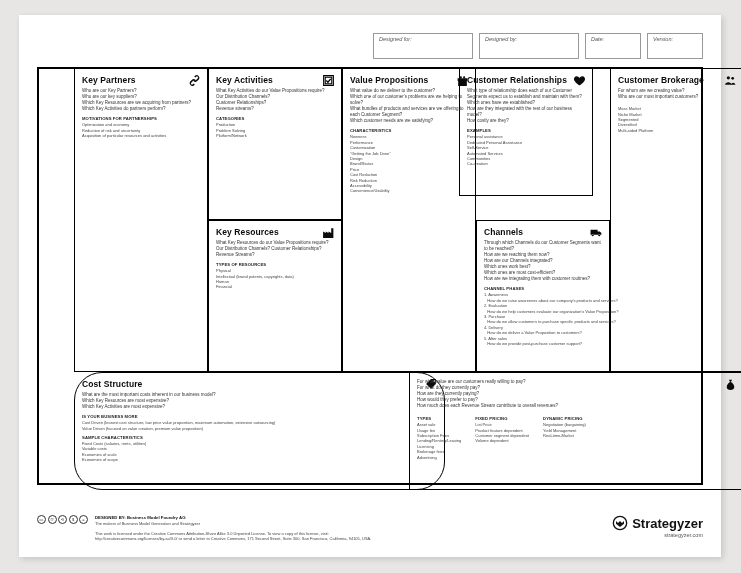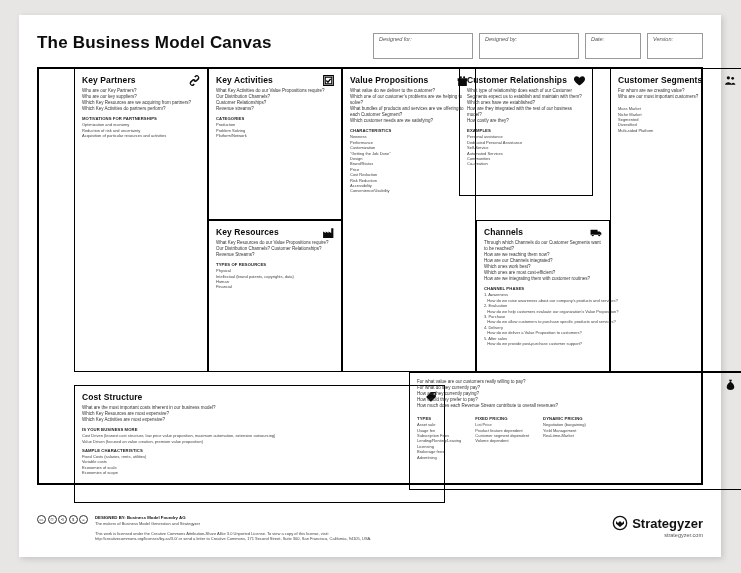--- a/index.html
+++ b/index.html
@@ -20,40 +20,39 @@
   .sub{font-size:4.2px;font-weight:800;text-transform:uppercase;color:#222;margin-top:4px;margin-bottom:1px;letter-spacing:.1px;}
   .lst{font-size:4px;line-height:1.35;color:#444;}
   
   .c-kp{left:-1px;top:-1px;width:134px;height:304px;}
   .c-ka{left:133px;top:-1px;width:134px;height:152px;}
   .c-kr{left:133px;top:151px;width:134px;height:152px;}
   .c-vp{left:267px;top:-1px;width:134px;height:304px;}
   .c-cr{left:384px;top:-1px;width:134px;height:128px;}
   .c-ch{left:401px;top:151px;width:134px;height:152px;}
   .c-cs{left:535px;top:-1px;width:134px;height:304px;}
-  .c-cost{left:-1px;top:316px;width:371px;height:118px;}
+  .c-cost{left:-1px;top:303px;width:371px;height:118px;border-radius:28px;}
   .c-rev{left:334px;top:303px;width:335px;height:118px;}
   .ftr{position:absolute;left:18px;right:18px;bottom:10px;height:32px;display:flex;justify-content:space-between;align-items:flex-start;}
   .cc{display:flex;gap:2px;align-items:flex-start;}
   .ccicons{display:flex;gap:1.5px;margin-right:5px;}
   .ccicons span{width:9px;height:9px;border:1px solid #333;border-radius:50%;display:flex;align-items:center;justify-content:center;font-size:4px;color:#333;}
   .cct{font-size:4px;line-height:1.3;color:#444;max-width:280px;}
   .cct b{font-size:4.3px;color:#111;}
   .brand{display:flex;flex-direction:column;align-items:flex-end;}
   .blogo{display:flex;align-items:center;gap:4px;font-size:13px;font-weight:800;color:#111;}
   .blogo .gl{width:16px;height:16px;}
   .burl{font-size:5.5px;color:#555;margin-top:1px;}
 </style>
 </head>
 <body>
 
 <div class="sheet">
 
   <div class="hdr">
-    <div class="title">The Business Model Canvas</div>
     <div class="meta">
       <div class="mbox lg">Designed for:</div>
       <div class="mbox lg">Designed by:</div>
       <div class="mbox sm">Date:</div>
       <div class="mbox sm">Version:</div>
     </div>
   </div>
 
   <div class="grid">
 
@@ -174,21 +173,21 @@
    How do we help customers evaluate our organization's Value Proposition?
 3. Purchase
    How do we allow customers to purchase specific products and services?
 4. Delivery
    How do we deliver a Value Proposition to customers?
 5. After sales
    How do we provide post-purchase customer support?</div>
     </div>
 
     <div class="cell c-cs">
-      <div class="ch">Customer Segments</div>
+      <div class="ch">Customer Brokerage</div>
       <div class="ico">
           <svg viewBox="0 0 24 24">
             <circle cx="8" cy="7" r="3"></circle>
             <circle cx="16" cy="8" r="2.5"></circle>
             <path d="M2 20c0-3 3-5 6-5s6 2 6 5zM13 20c0-2 2-4 4-4s4 2 4 4z"></path>
           </svg>
         </div>
       <div class="q" style="white-space:pre-line">For whom are we creating value?
 Who are our most important customers?</div>
       <div class="lst" style="white-space:pre-line;margin-top:6px">Mass Market

